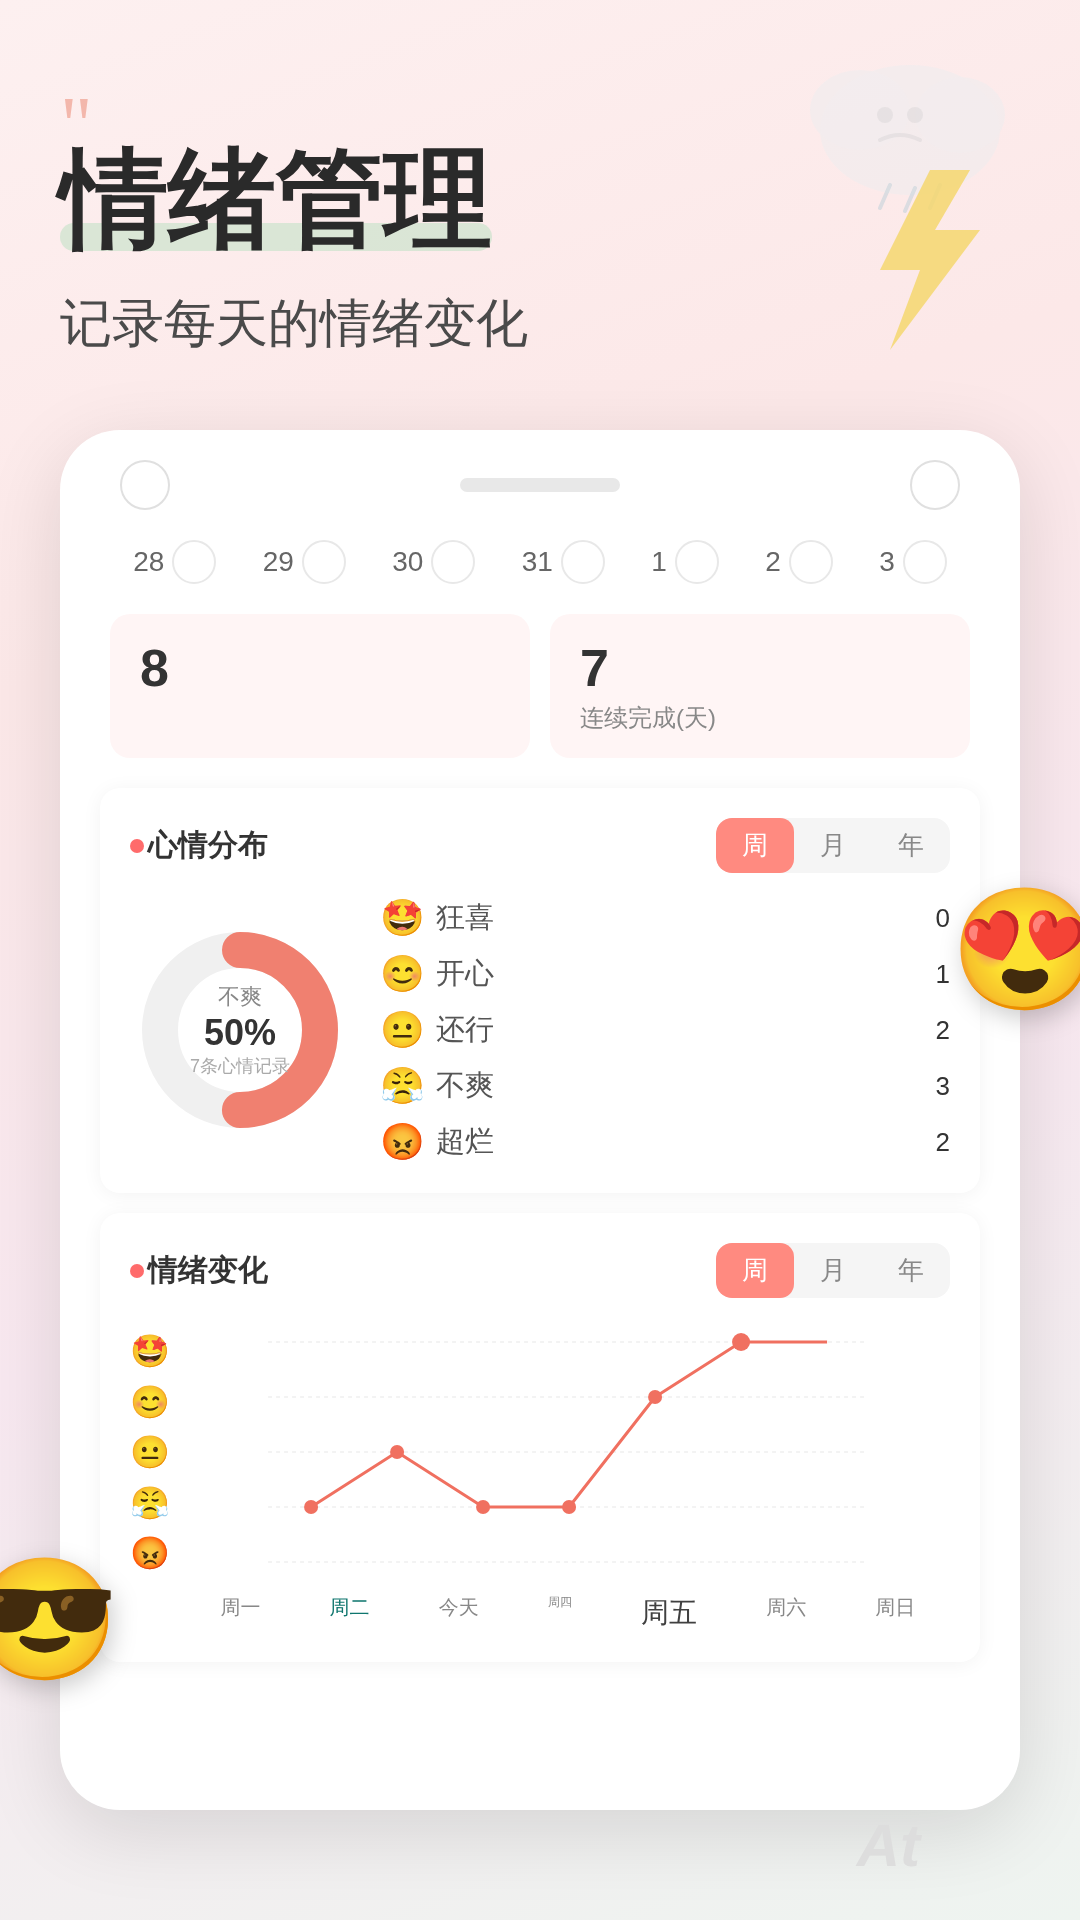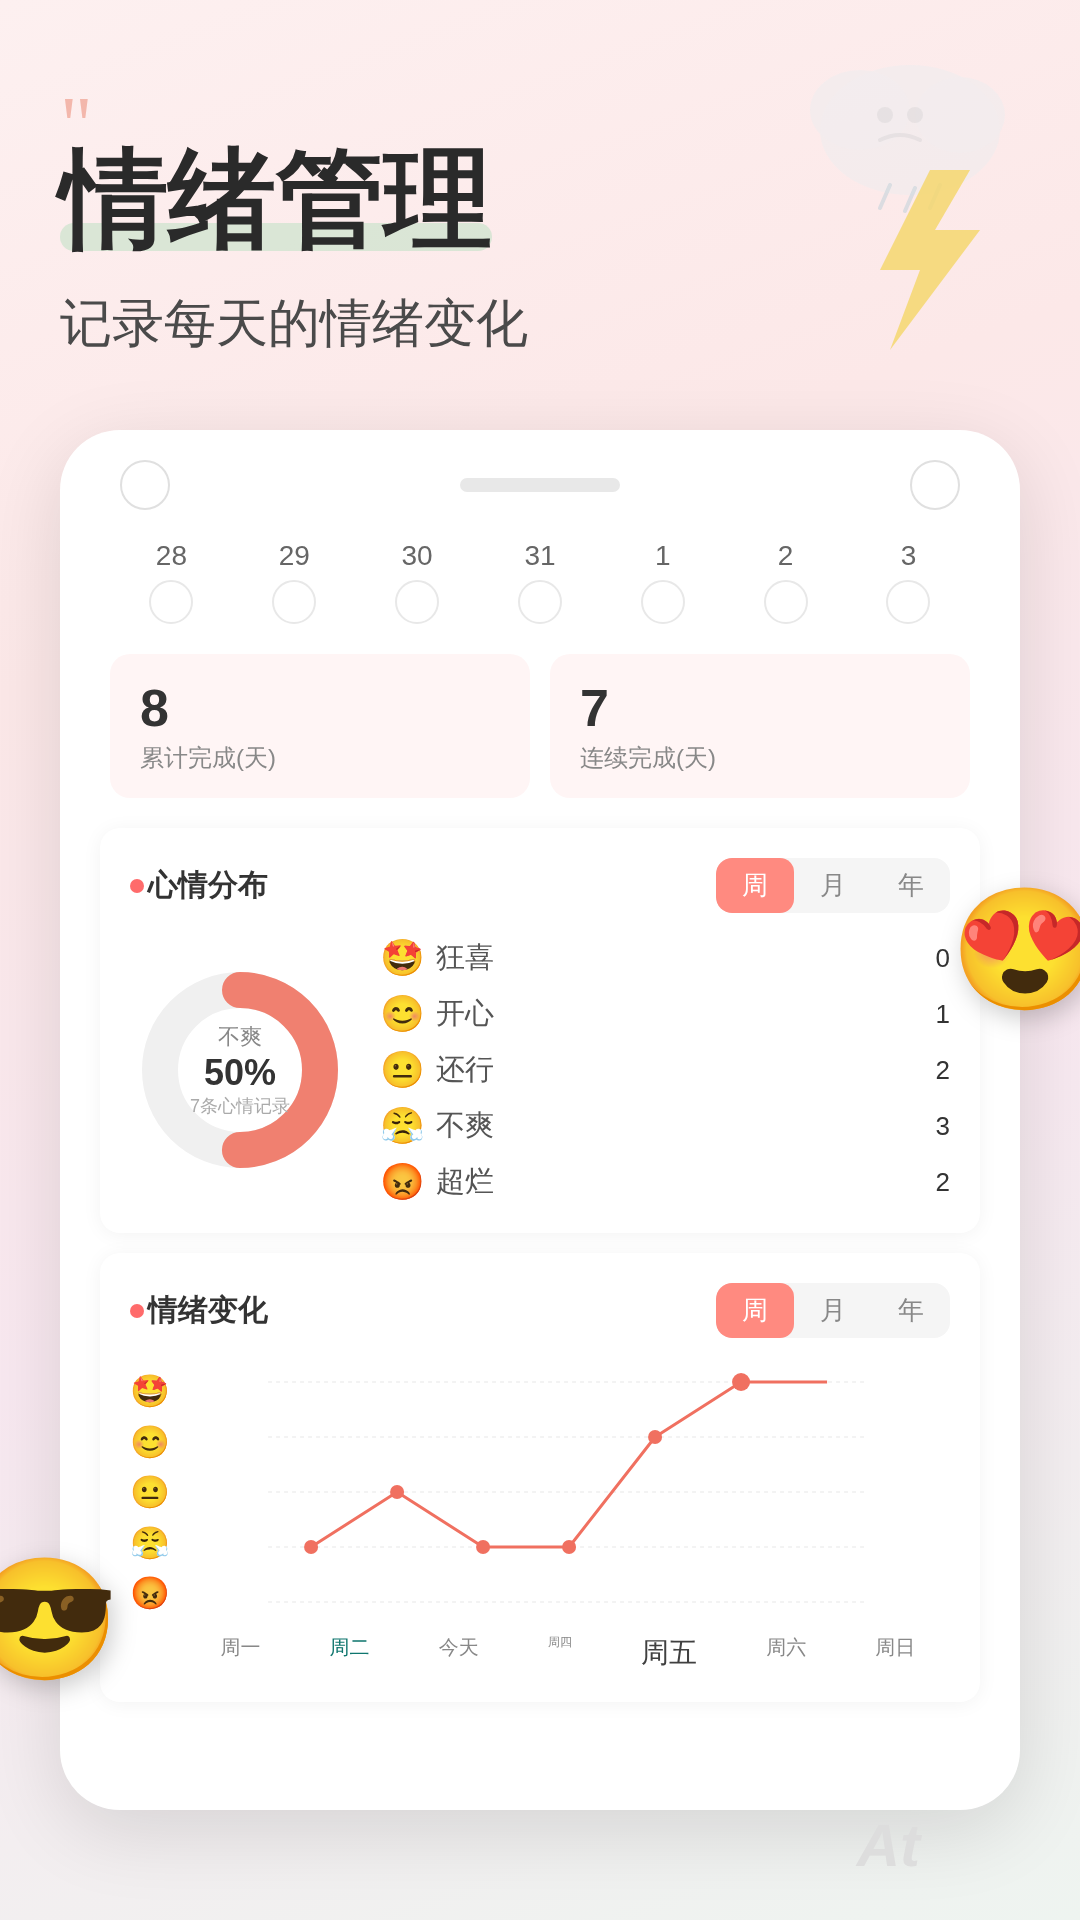--- a/index.html
+++ b/index.html
@@ -105,21 +105,21 @@
     
     .calendar-row {
       display: flex;
       justify-content: space-around;
       padding: 10px 20px;
       margin-bottom: 20px;
     }
 
     .cal-day {
       display: flex;
-      flex-direction: column;
+      flex-direction: row;
       align-items: center;
       gap: 8px;
     }
 
     .cal-num {
       font-size: 28px;
       color: #666;
     }
 
     .cal-circle {
@@ -385,21 +385,20 @@
     </div>
     <div class="cal-day">
       <span class="cal-num">3</span>
       <div class="cal-circle"></div>
     </div>
   </div>
 
   <div class="stats-row">
     <div class="stat-card">
       <div class="stat-number">8</div>
-      <div class="stat-label">累计完成(天)</div>
     </div>
     <div class="stat-card">
       <div class="stat-number">7</div>
       <div class="stat-label">连续完成(天)</div>
     </div>
   </div>
 
   <div class="section-card">
     <div class="section-header">
       <div class="section-title">

